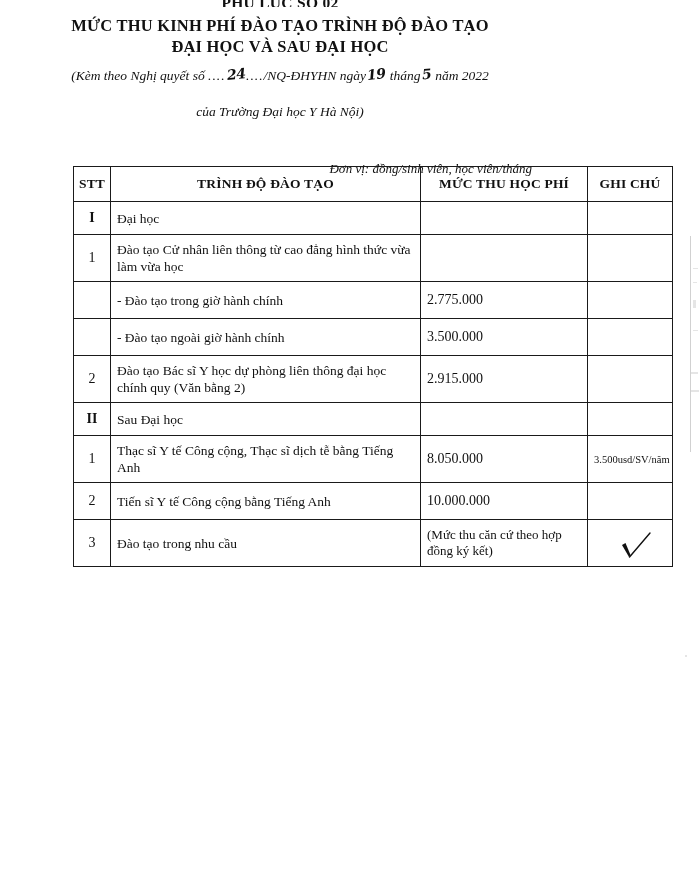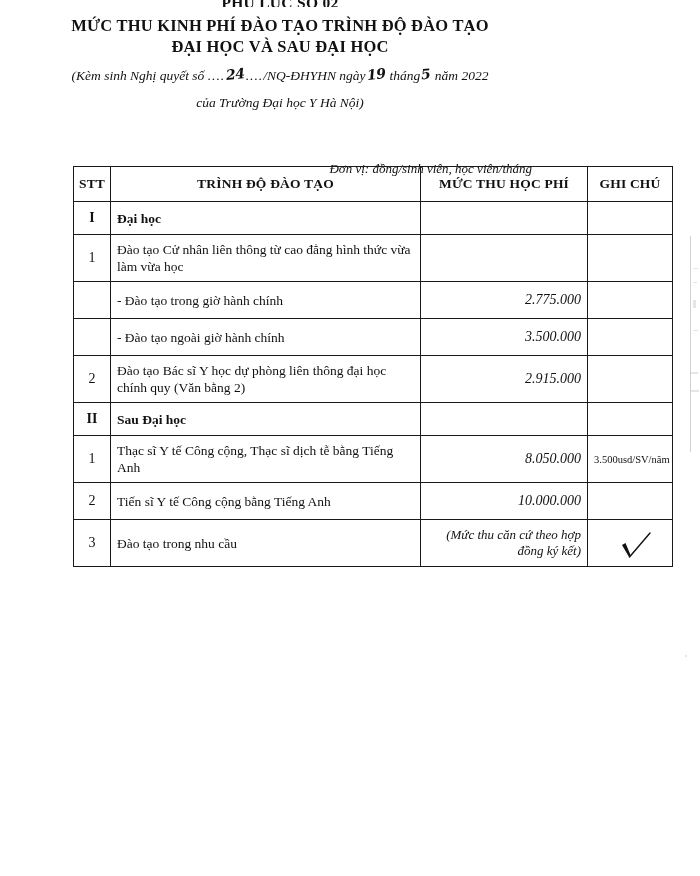--- a/index.html
+++ b/index.html
@@ -52,21 +52,21 @@
   .title-line.l1 { margin-top: 4px; }
 
   .subtitle {
     font-style: italic;
     font-size: 13.5px;
     line-height: 19px;
     margin: 0;
     margin-top: 9px;
     white-space: nowrap;
   }
-  .subtitle.l2 { margin-top: 8px; }
+  .subtitle.l2 { margin-top: 17px; }
 
   
   .hand {
     font-family: "DejaVu Serif", serif;
     font-style: italic;
     font-weight: bold;
     font-size: 14px;
     letter-spacing: -.5px;
     position: relative;
     top: -1px;
@@ -121,27 +121,25 @@
 
   td.stt {
     text-align: center;
     font-size: 14px;
   }
   td.stt.roman { font-weight: bold; }
   td.prog {
     text-align: left;
     line-height: 17px;
   }
-  td.prog.section { font-weight: bold; }
+  td.prog.section { font-weight: normal; }
   td.fee {
-    text-align: right;
     font-size: 14px;
     padding-right: 7px;
     white-space: nowrap;
-    font-style: italic;
   }
   td.fee.wrapnote {
     font-size: 13px;
     line-height: 16px;
     white-space: normal;
   }
   td.note {
     text-align: left;
     font-size: 10.5px;
     padding-left: 3px;
@@ -184,21 +182,21 @@
 <body>
 
 <div class="page">
 
   <div class="heading">
     <div class="doc-label">PHỤ LỤC SỐ 02</div>
     <div class="title-line l1">MỨC THU KINH PHÍ ĐÀO TẠO TRÌNH ĐỘ ĐÀO TẠO</div>
     <div class="title-line">ĐẠI HỌC VÀ SAU ĐẠI HỌC</div>
 
     <div class="subtitle">
-      <span>(Kèm sinh Nghị quyết số </span><span class="dots">....</span><span class="hand">24</span><span class="dots">....</span><span>/NQ-ĐHYHN ngày</span><span class="hand">19</span><span> tháng</span><span class="hand">5</span><span> năm 2022</span>
+      <span>(Kèm theo Nghị quyết số </span><span class="dots">....</span><span class="hand">24</span><span class="dots">....</span><span>/NQ-ĐHYHN ngày</span><span class="hand">19</span><span> tháng</span><span class="hand">5</span><span> năm 2022</span>
     </div>
     <div class="subtitle l2">của Trường Đại học Y Hà Nội)</div>
   </div>
 
   <div class="unit-note">Đơn vị: đồng/sinh viên, học viên/tháng</div>
 
   <div class="tbl-wrap">
     <table class="fees">
       <colgroup>
         <col class="c-stt">

